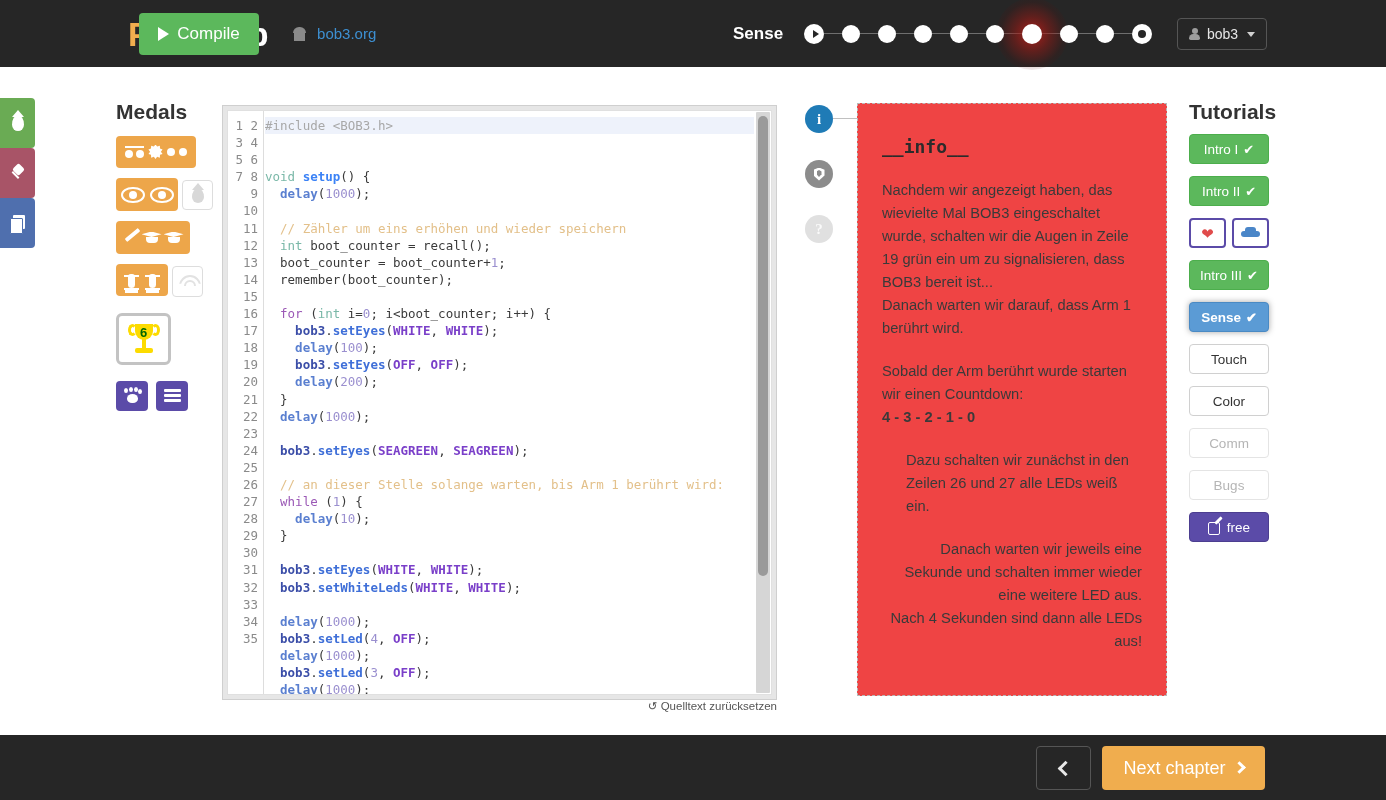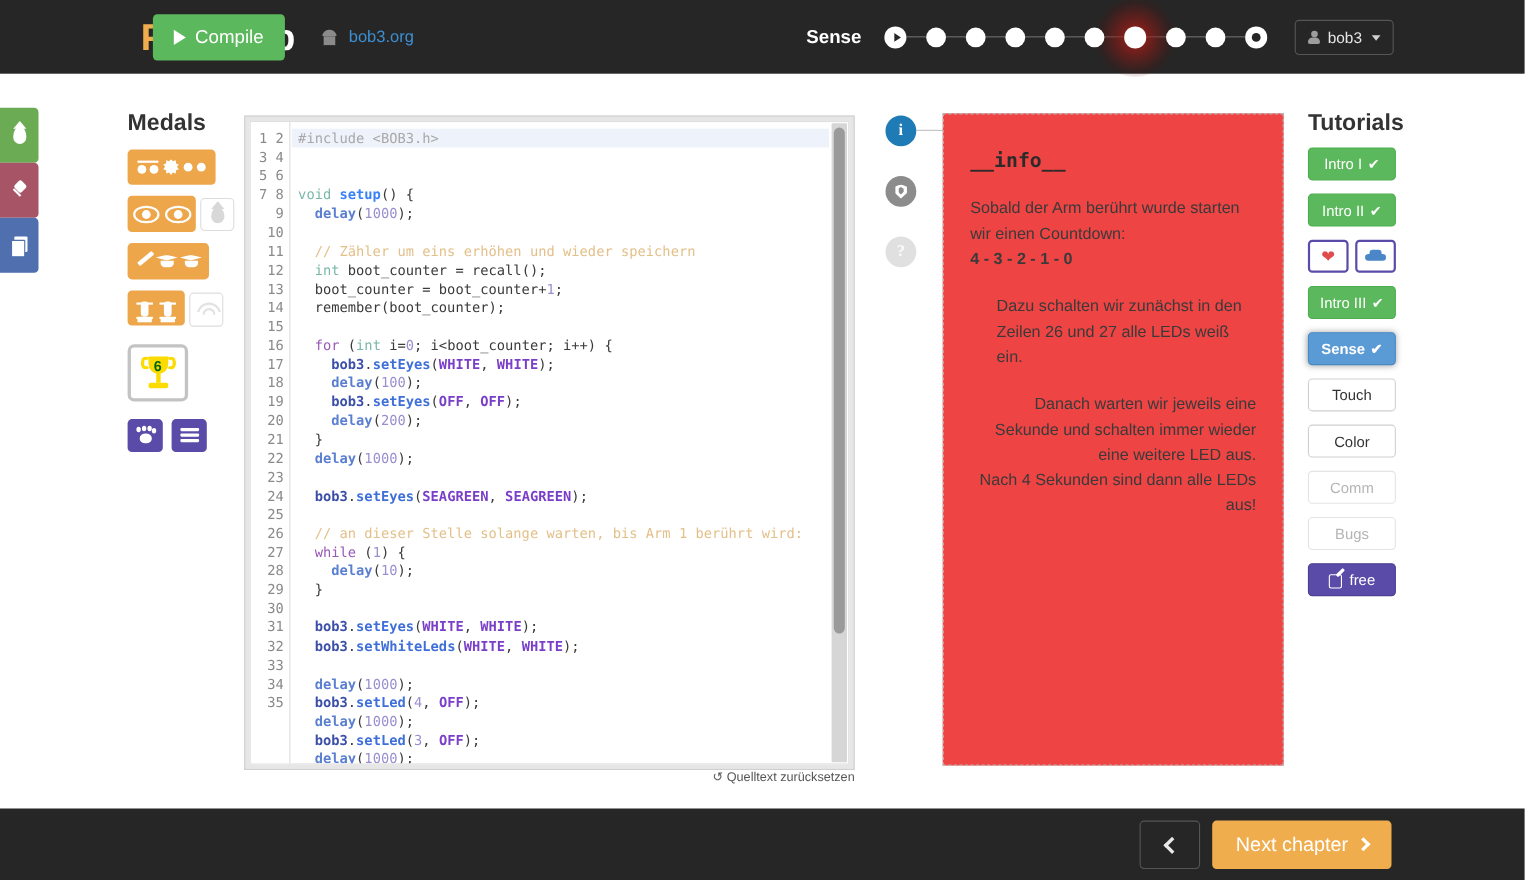--- a/index.html
+++ b/index.html
@@ -270,21 +270,21 @@
   }
   #gutter {
     position: absolute; left: 0; top: 0; width: 36px; height: 100%;
     background: #fff; border-right: 1px solid #ddd;
     color: #8a8a8a; font-family: "DejaVu Sans Mono", monospace; font-size: 12.5px;
     text-align: right; padding-top: 6px; padding-right: 5px; line-height: 17.1px;
   }
   #code {
     position: absolute; left: 37px; top: 0; right: 17px; height: 100%;
     font-family: "DejaVu Sans Mono", monospace; font-size: 12.5px;
-    line-height: 17.1px; padding-top: 6px; padding-left: 6px;
+    line-height: 17.1px; padding-top: 6px; 
     white-space: pre; color: #333; overflow: hidden;
   }
   #code .ln-active { background: #eef2fb; display: block; margin-left:-6px; padding-left:6px; }
   .t-pre   { color: #a8a8a8; }
   .t-kw    { color: #7ab8a8; }
   .t-fn    { color: #3b82f6; font-weight: bold; }
   .t-num   { color: #9a8fcf; }
   .t-com   { color: #e3c08a; }
   .t-obj   { color: #3b4ea8; font-weight: bold; }
   .t-meth  { color: #3f6fd8; font-weight: bold; }
@@ -636,20 +636,22 @@
   <div class="info-ico" id="ico-shield">
       <span class="shield-g"></span>
     </div>
   <div class="info-ico" id="ico-help">?</div>
 </div>
 <div id="info-connector"></div>
 
 <div id="info-box">
   <div id="info-title">__info__</div>
   <div id="info-body">
+    <p style="white-space:pre-line;">Nachdem wir angezeigt haben, das wievielte Mal BOB3 eingeschaltet wurde, schalten wir die Augen in Zeile 19 grün ein um zu signalisieren, dass BOB3 bereit ist...
+Danach warten wir darauf, dass Arm 1 berührt wird.</p>
     <p>
       <span>Sobald der Arm berührt wurde starten wir einen Countdown:</span><br>
       <span class="countdown">4 - 3 - 2 - 1 - 0</span>
     </p>
     <p style="white-space:pre-line;margin-left:24px;">Dazu schalten wir zunächst in den Zeilen 26 und 27 alle LEDs weiß ein.</p>
     <p style="white-space:pre-line;">Danach warten wir jeweils eine Sekunde und schalten immer wieder eine weitere LED aus.
 Nach 4 Sekunden sind dann alle LEDs aus!</p>
   </div>
 </div>
 

